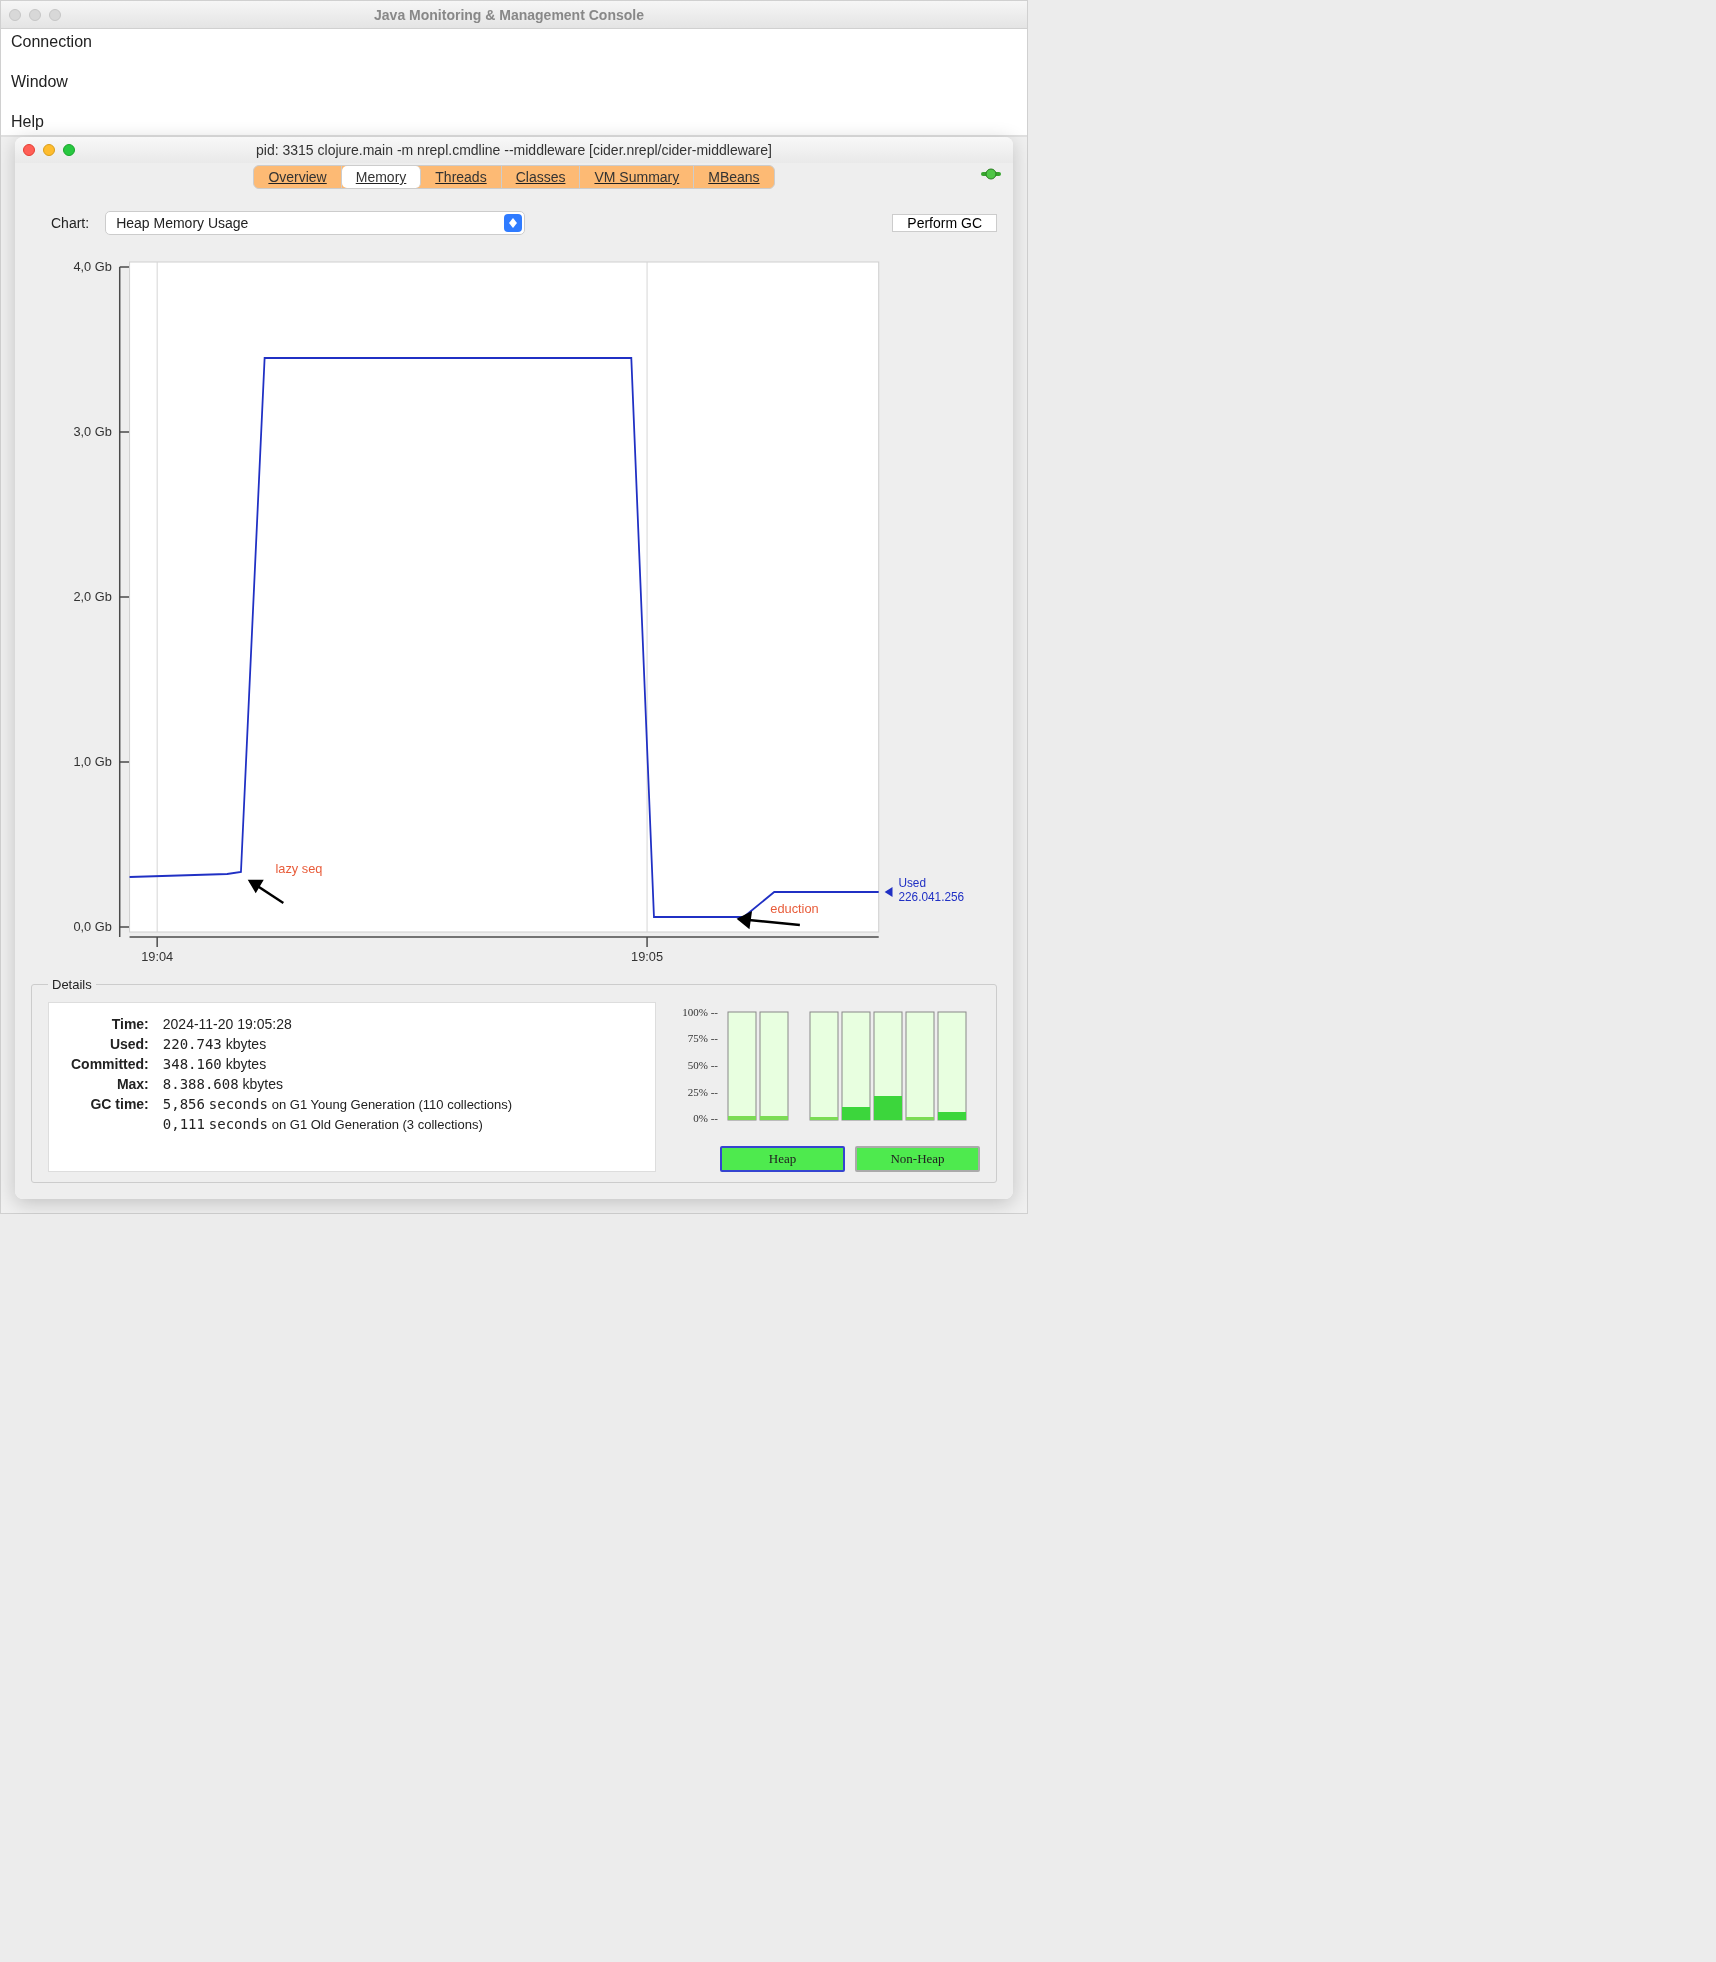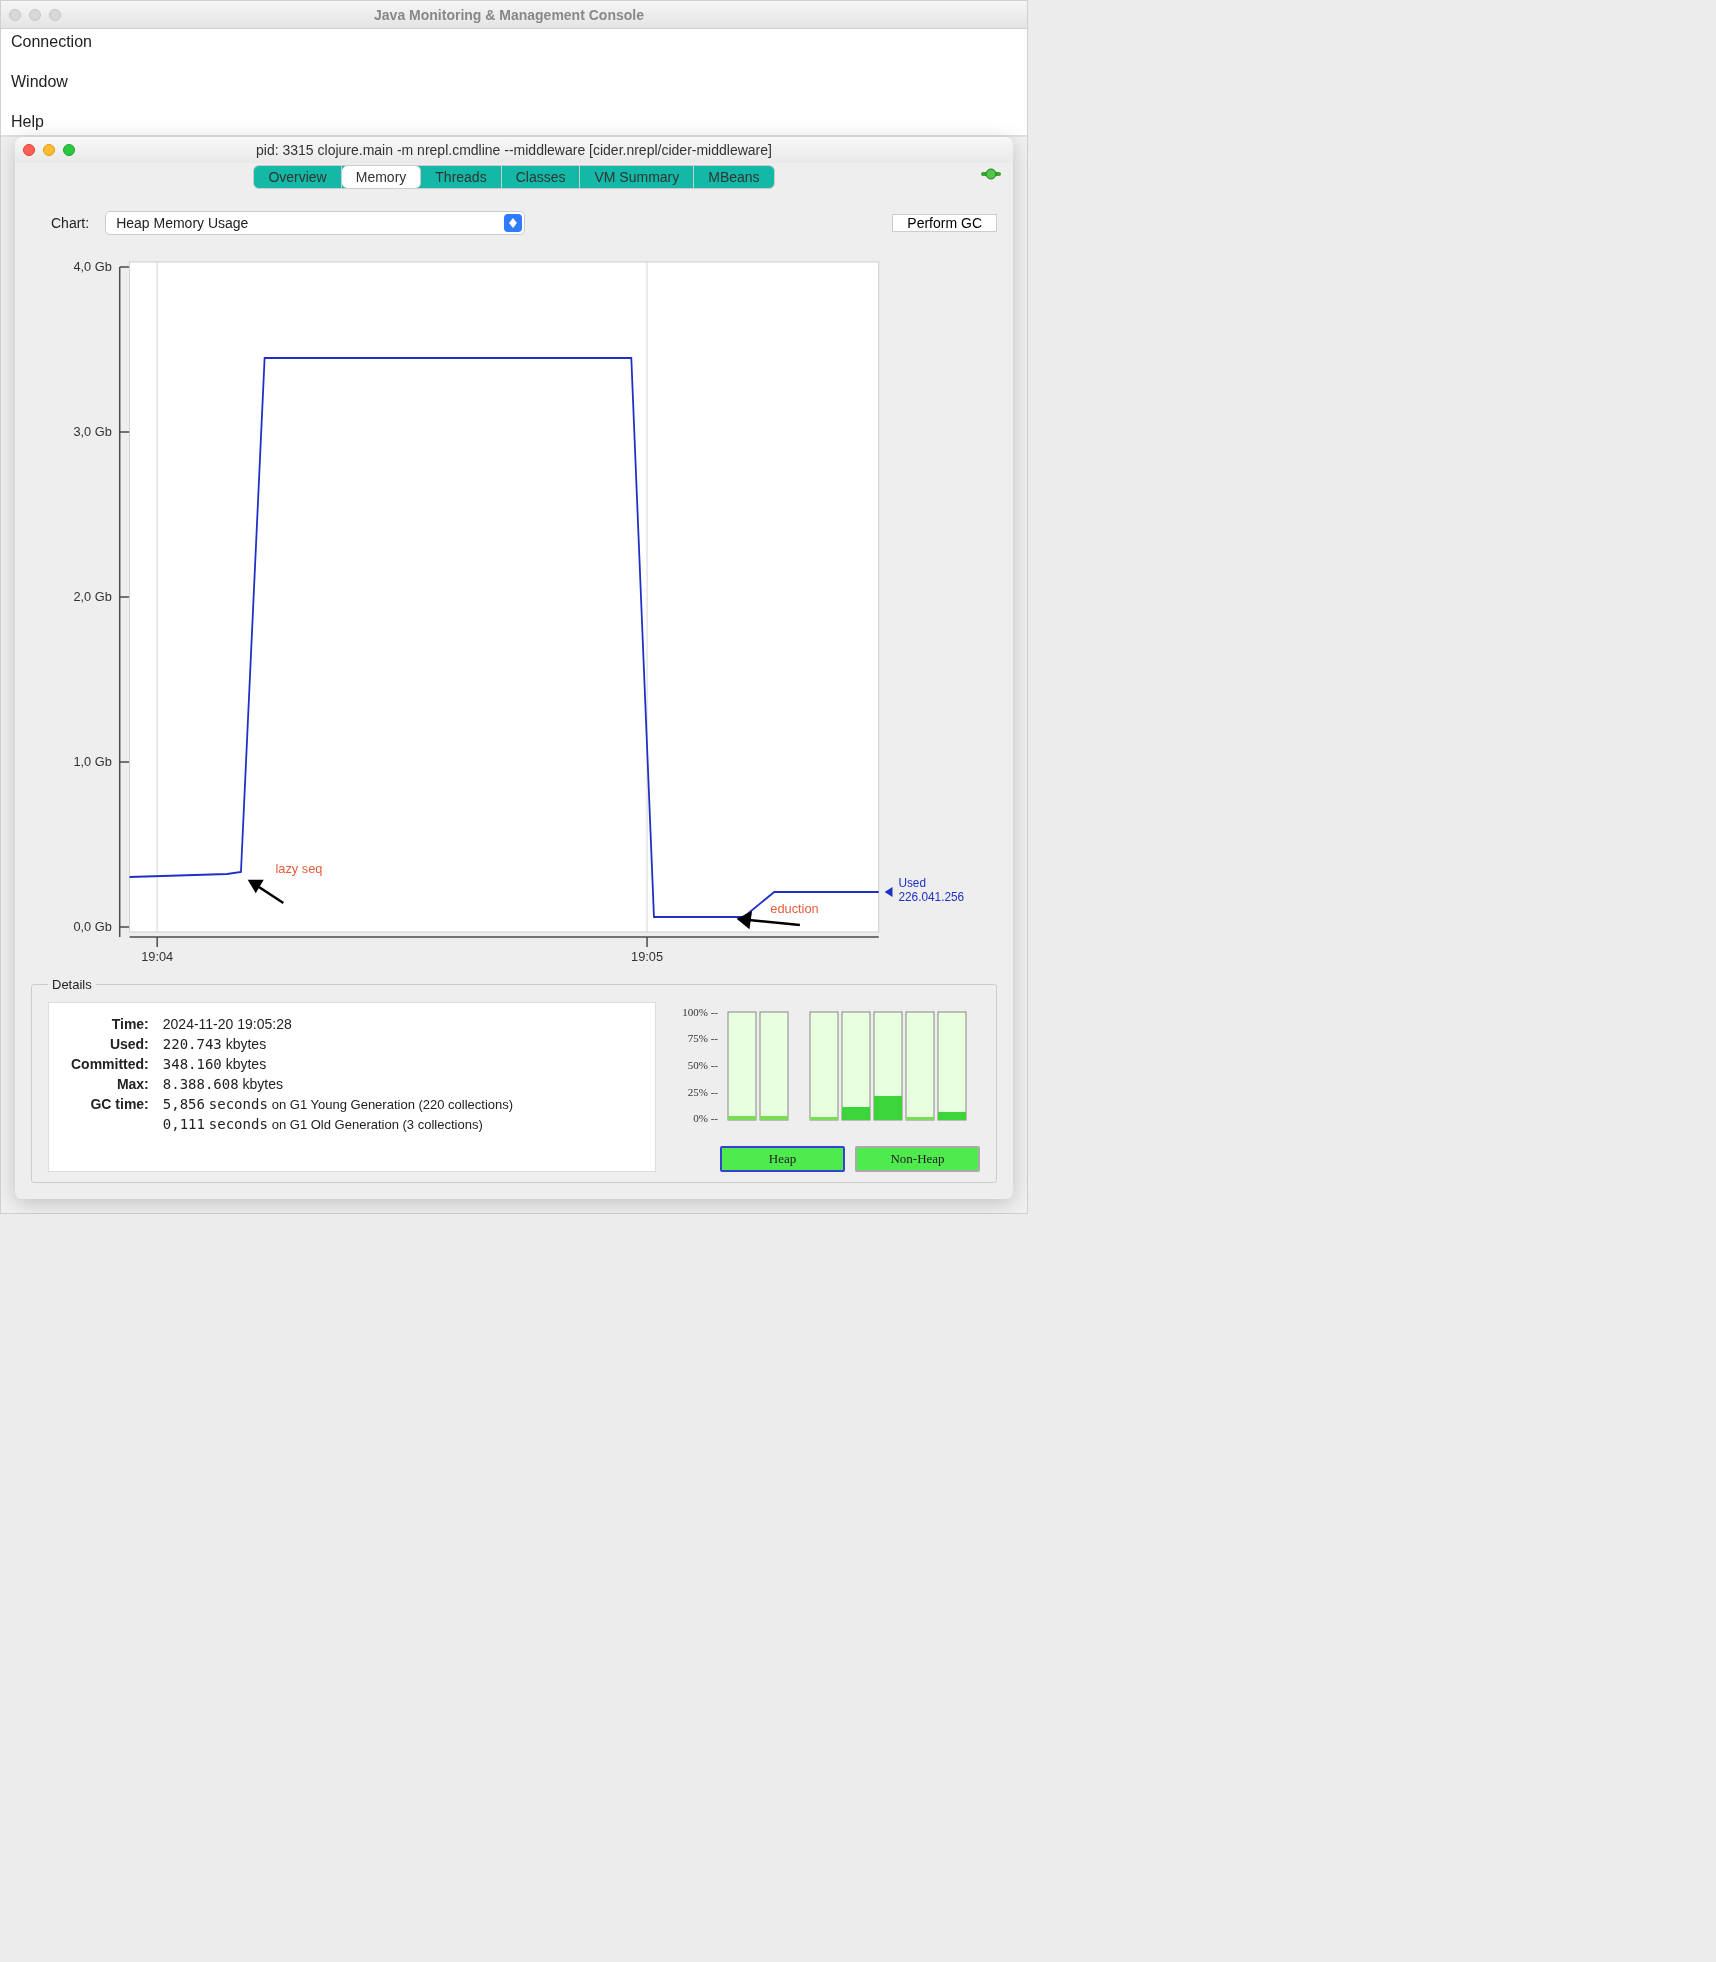--- a/index.html
+++ b/index.html
@@ -48,21 +48,21 @@
   .inner-title {
     position: absolute; left: 0; right: 0; text-align: center;
     font-size: 14px; color: #333;
   }
 
   .tabbar {
     display: flex; justify-content: center; align-items: center; gap: 0;
     background: #eeeeee;
     padding: 2px 0 4px 0; position: relative;
   }
-  .tabgroup { display: inline-flex; background: #14b8a6; border: 1px solid #ccc; border-radius: 6px; }
+  .tabgroup { display: inline-flex; background: #fdba74; border: 1px solid #ccc; border-radius: 6px; text-decoration: underline; }
   .tab {
     padding: 3px 14px; font-size: 14px; color: #333; cursor: default;
     border-right: 1px solid #ccc;
   }
   .tab:last-child { border-right: none; }
   .tab.active {
     background: #fff; border-radius: 5px;
   }
   .conn-icon {
     position: absolute; right: 12px; top: 4px;
@@ -274,21 +274,21 @@
               </tr>
               <tr>
                 <td class="key">Max:</td>
                 <td><span class="val">8.388.608</span>
                     <span class="unit">kbytes</span></td>
               </tr>
               <tr>
                 <td class="key">GC time:</td>
                 <td><span class="val">5,856</span>
                     <span class="val">seconds</span>
-                    <span class="note">on G1 Young Generation (220 collections)</span></td>
+                    <span class="note">on G1 Young Generation (110 collections)</span></td>
               </tr>
               <tr>
                 <td></td>
                 <td><span class="val">0,111</span>
                     <span class="val">seconds</span>
                     <span class="note">on G1 Old Generation (3 collections)</span></td>
               </tr>
             </tbody>
               </table>
           </div>

